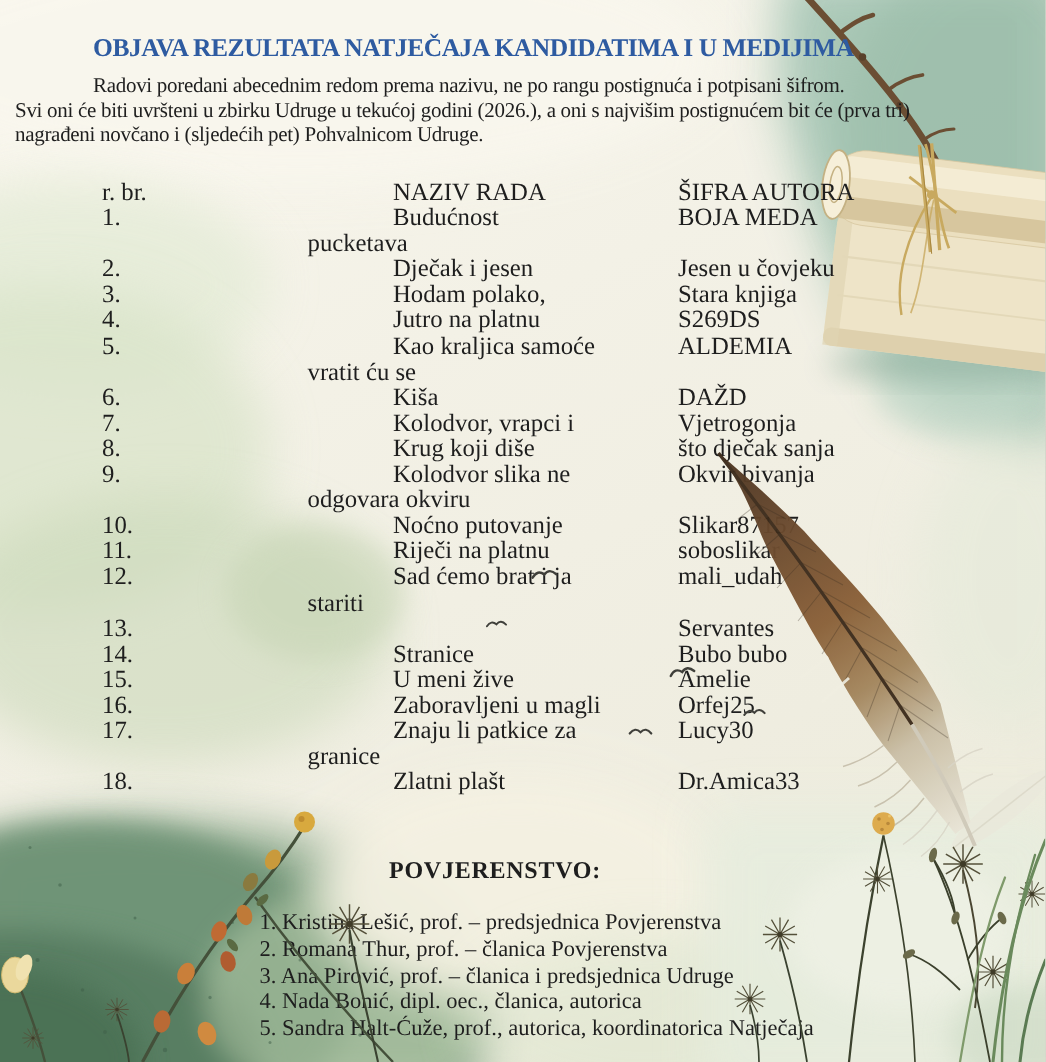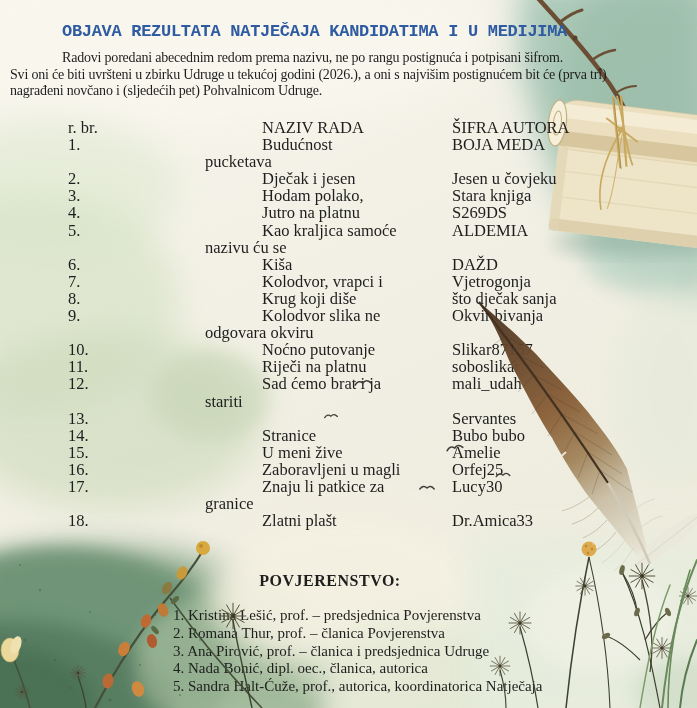--- a/index.html
+++ b/index.html
@@ -5,21 +5,21 @@
   html,body{margin:0;padding:0;background:#cfcfc5;}
   .page{
     position:relative;width:697px;height:708px;overflow:hidden;
     background:linear-gradient(155deg,#f8f6ed 0%,#f3f1e6 35%,#efede0 70%,#ecead9 100%);
     font-family:"Liberation Serif","DejaVu Serif",serif;color:#1e1e1e;
   }
   svg.layer{position:absolute;left:0;top:0;width:697px;height:708px;pointer-events:none;}
   .bg{z-index:1}.fg{z-index:3}
   .txt{z-index:2;position:absolute;}
   .title{
-    left:62px;top:11px;font-family:Liberation Mono, monospace;
+    left:62px;top:11px;font-family:Liberation Serif, serif;
     font-weight:bold;font-size:17px;letter-spacing:-0.3px;color:#2e5ba1;white-space:nowrap;
   }
   .intro{left:10px;top:50px;right:0;font-size:14px;line-height:16.5px;letter-spacing:-0.2px;}
   .intro div{white-space:nowrap;}
   .intro .indent{padding-left:52px;}
   .rtable{left:0;top:119px;width:697px;font-size:16.5px;}
   .t-line{position:relative;height:17.1px;line-height:17.1px;white-space:nowrap;}
   .c-num{position:absolute;left:68px;}
   .c-name{position:absolute;left:262px;}
   .c-code{position:absolute;left:452px;}
@@ -162,21 +162,21 @@
         <span class="c-num">4.</span>
         <span class="c-name">Jutro na platnu</span>
         <span class="c-code">S269DS</span>
       </div>
       <div class="t-line">
         <span class="c-num">5.</span>
         <span class="c-name">Kao kraljica samoće</span>
         <span class="c-code">ALDEMIA</span>
       </div>
       <div class="t-line">
-        <span class="c-cont">nazivu ću se</span>
+        <span class="c-cont">vratit ću se</span>
       </div>
       <div class="t-line">
         <span class="c-num">6.</span>
         <span class="c-name">Kiša</span>
         <span class="c-code">DAŽD</span>
       </div>
       <div class="t-line">
         <span class="c-num">7.</span>
         <span class="c-name">Kolodvor, vrapci i</span>
         <span class="c-code">Vjetrogonja</span>

